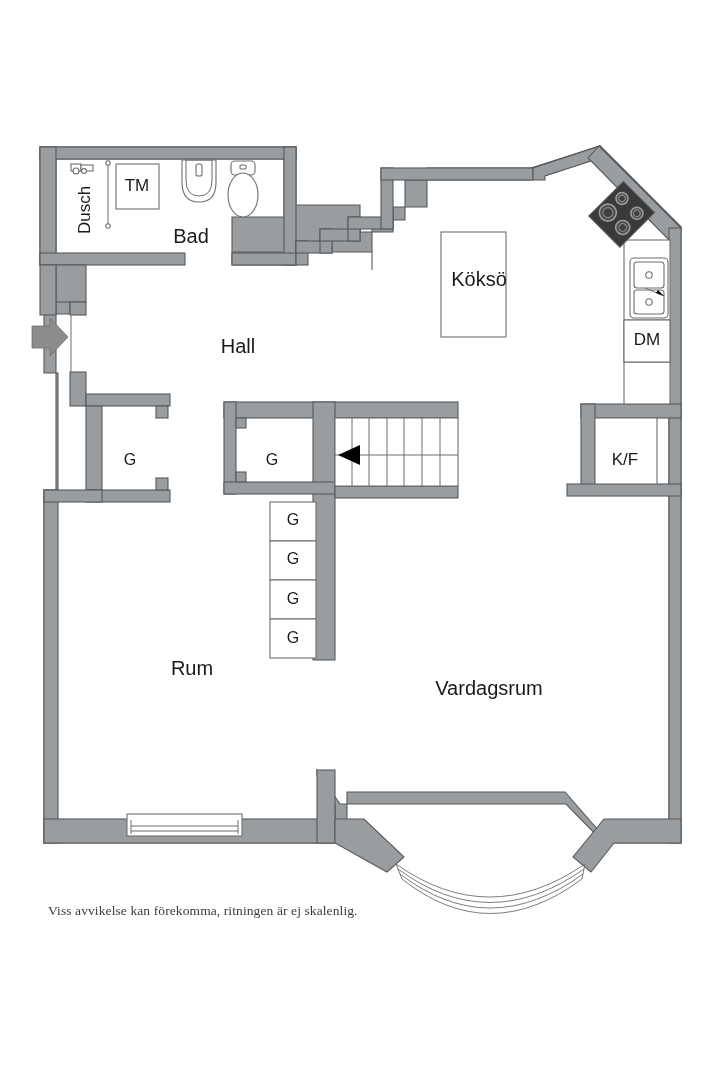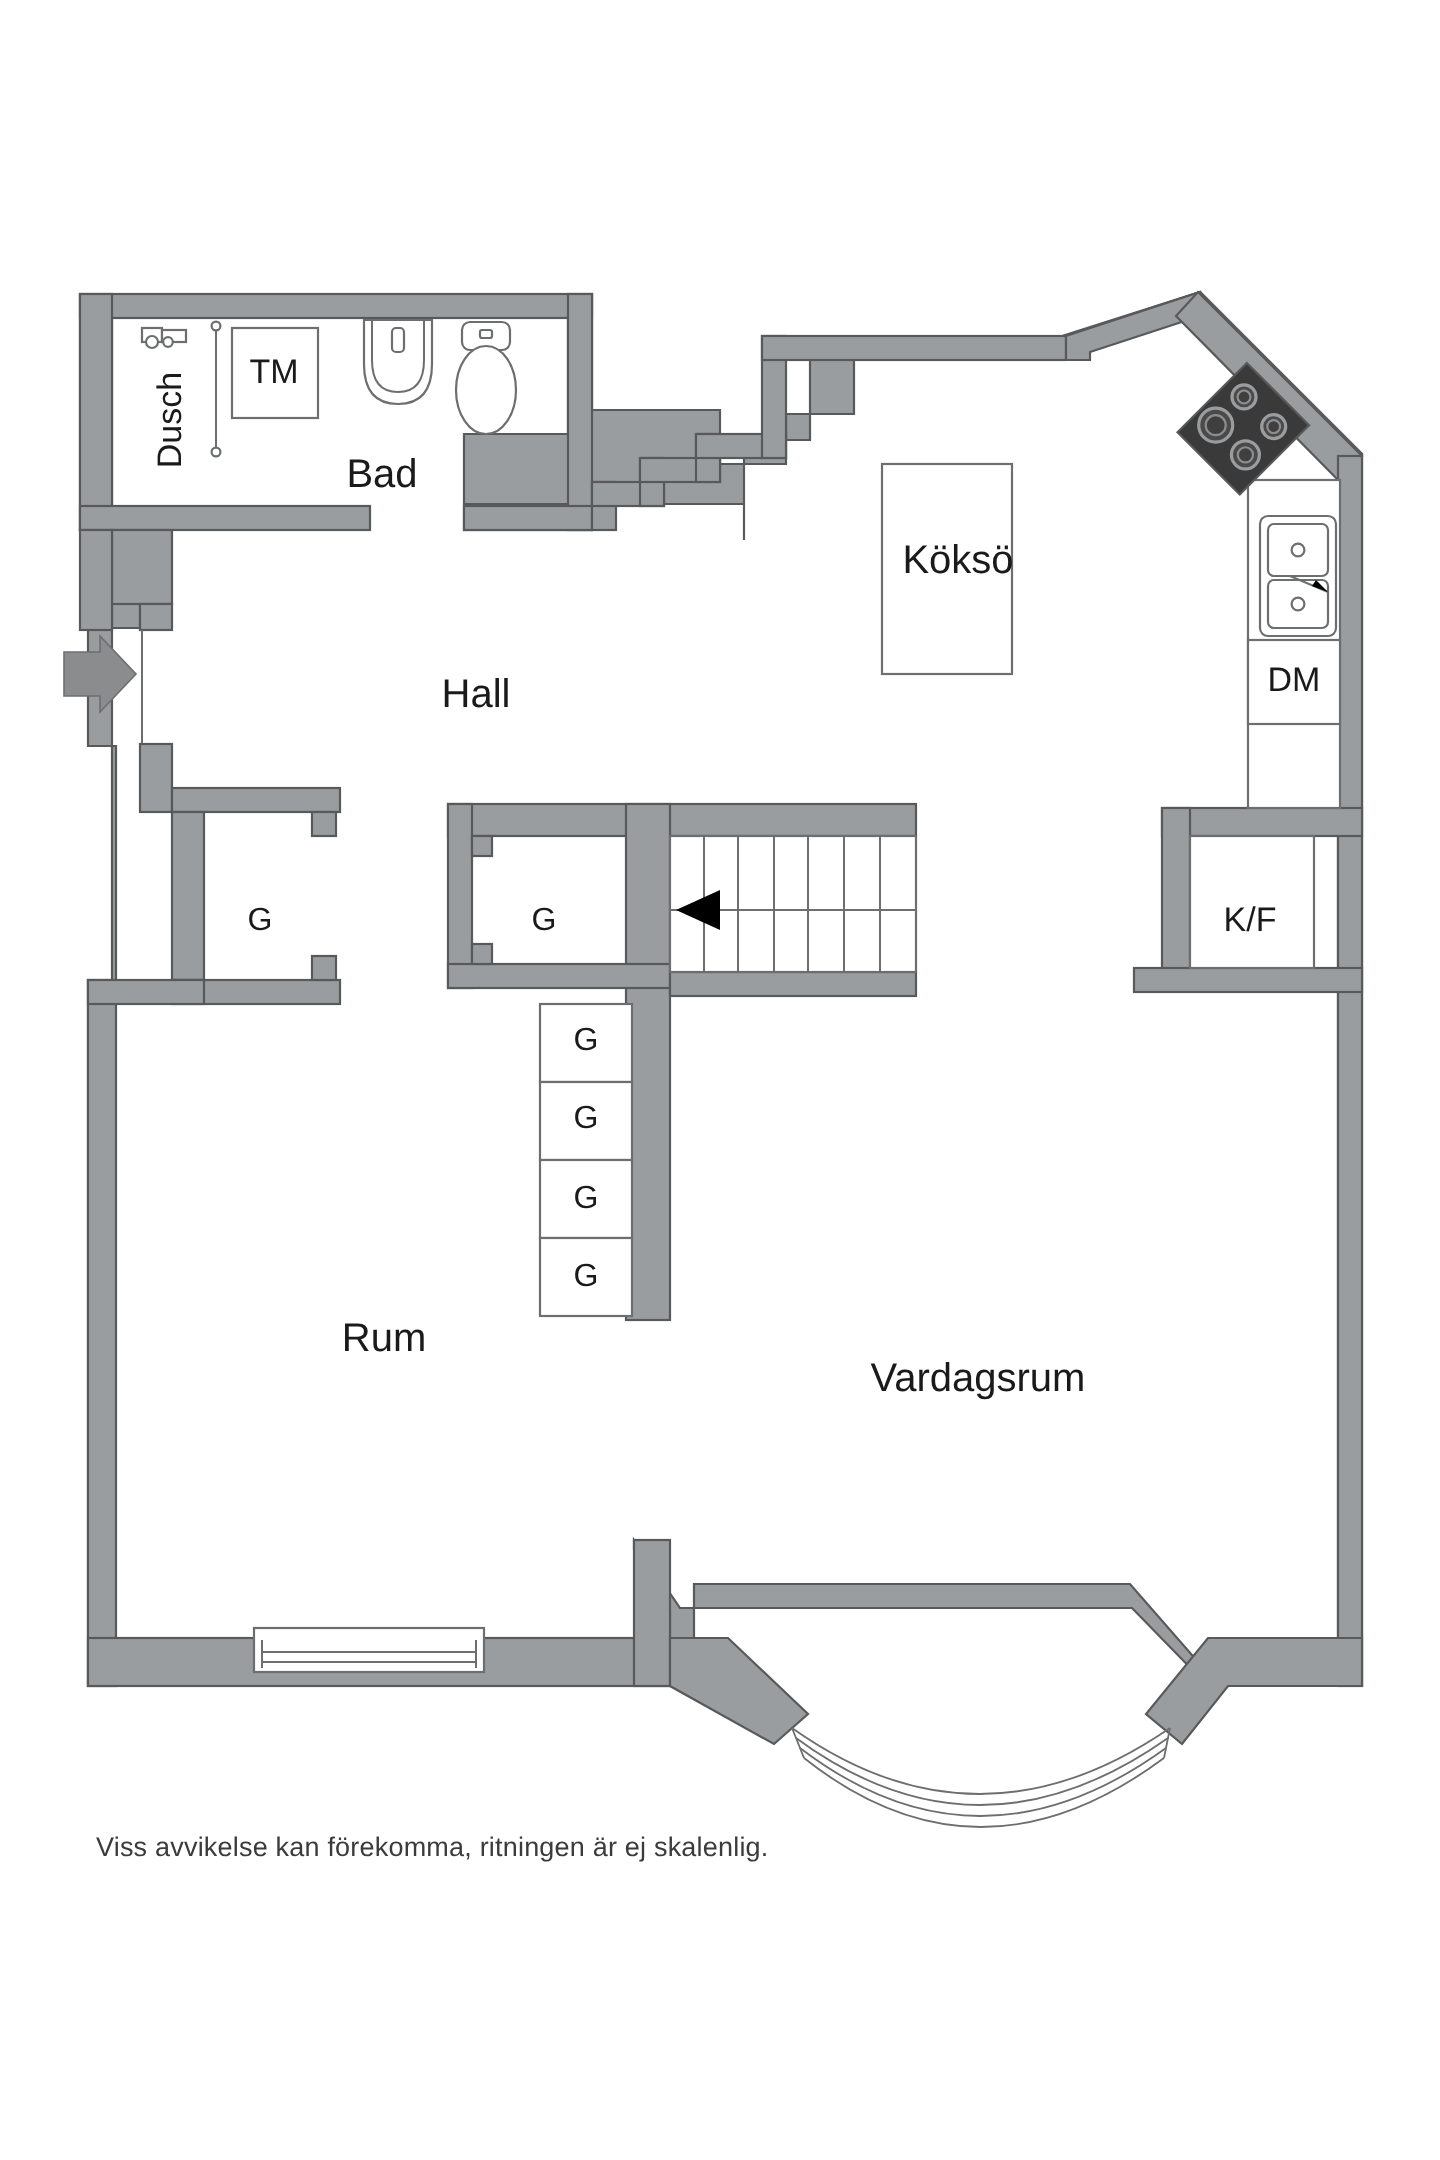--- a/index.html
+++ b/index.html
@@ -89,26 +89,25 @@
     font-family: "Liberation Sans", sans-serif;
     font-size: 16px;
     fill: #1a1a1a;
     text-anchor: middle;
     dominant-baseline: middle;
   }
   .disclaimer {
     position: absolute;
     left: 48px;
     top: 903px;
-    font-family: Liberation Sans, sans-serif;
+    font-family: Liberation Serif, serif;
     font-size: 13.5px;
     color: #3b3b3b;
     letter-spacing: 0.1px;
     white-space: nowrap;
-    margin-top: 13px;
   }
 </style>
 </head>
 <body>
 
 <div id="floorplan-root">
 
   <svg id="plan" viewBox="0 0 720 1080" xmlns="http://www.w3.org/2000/svg">
 
     <path class="wall" fill-rule="evenodd" d="M 40,147

